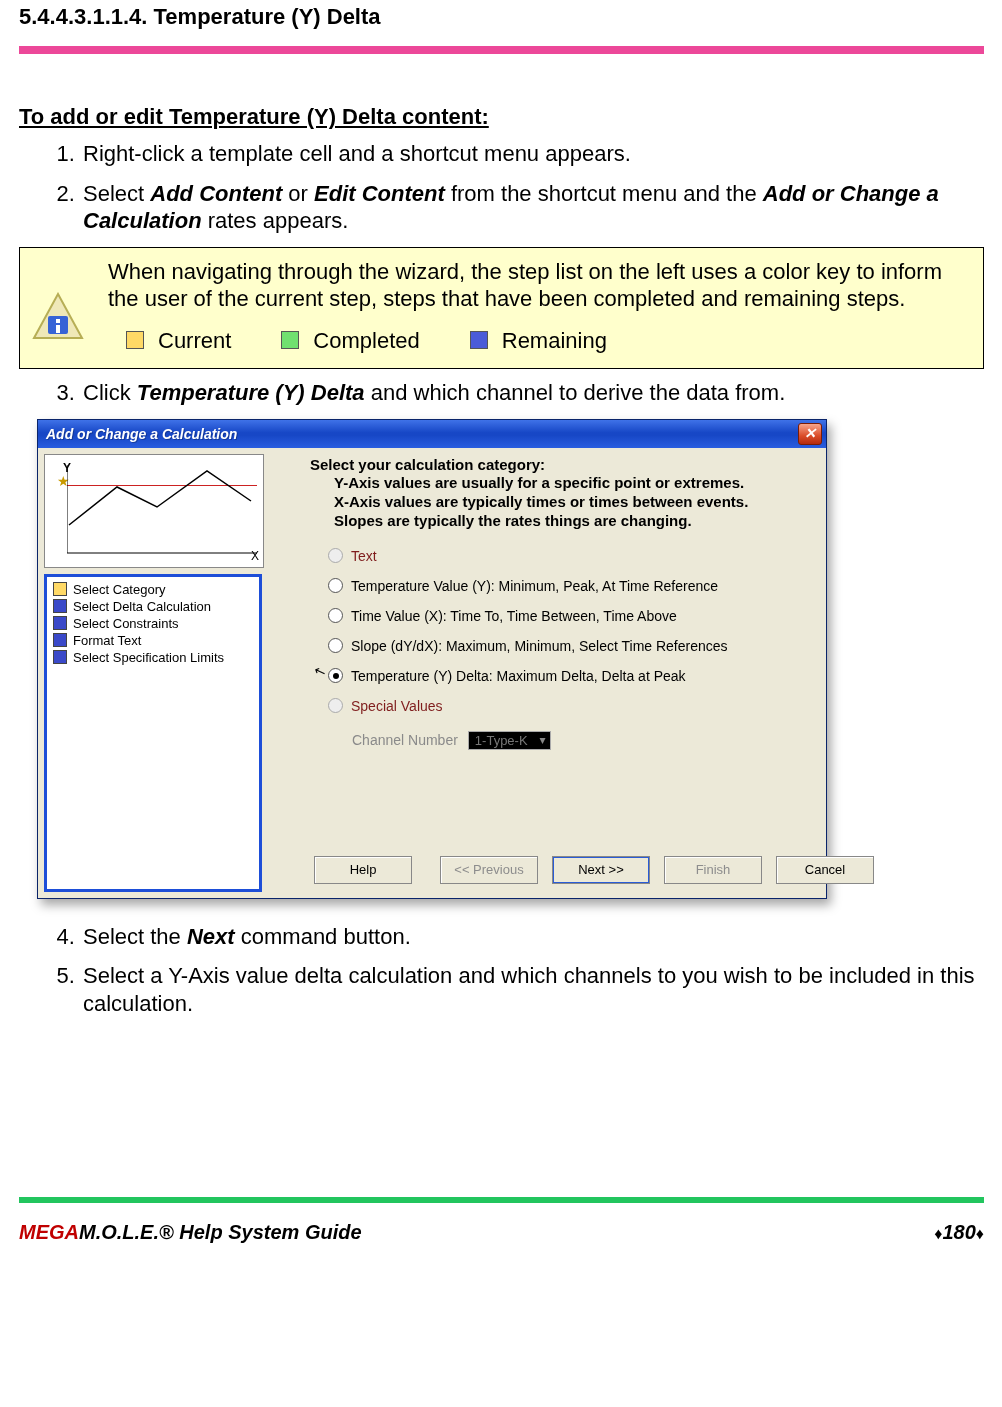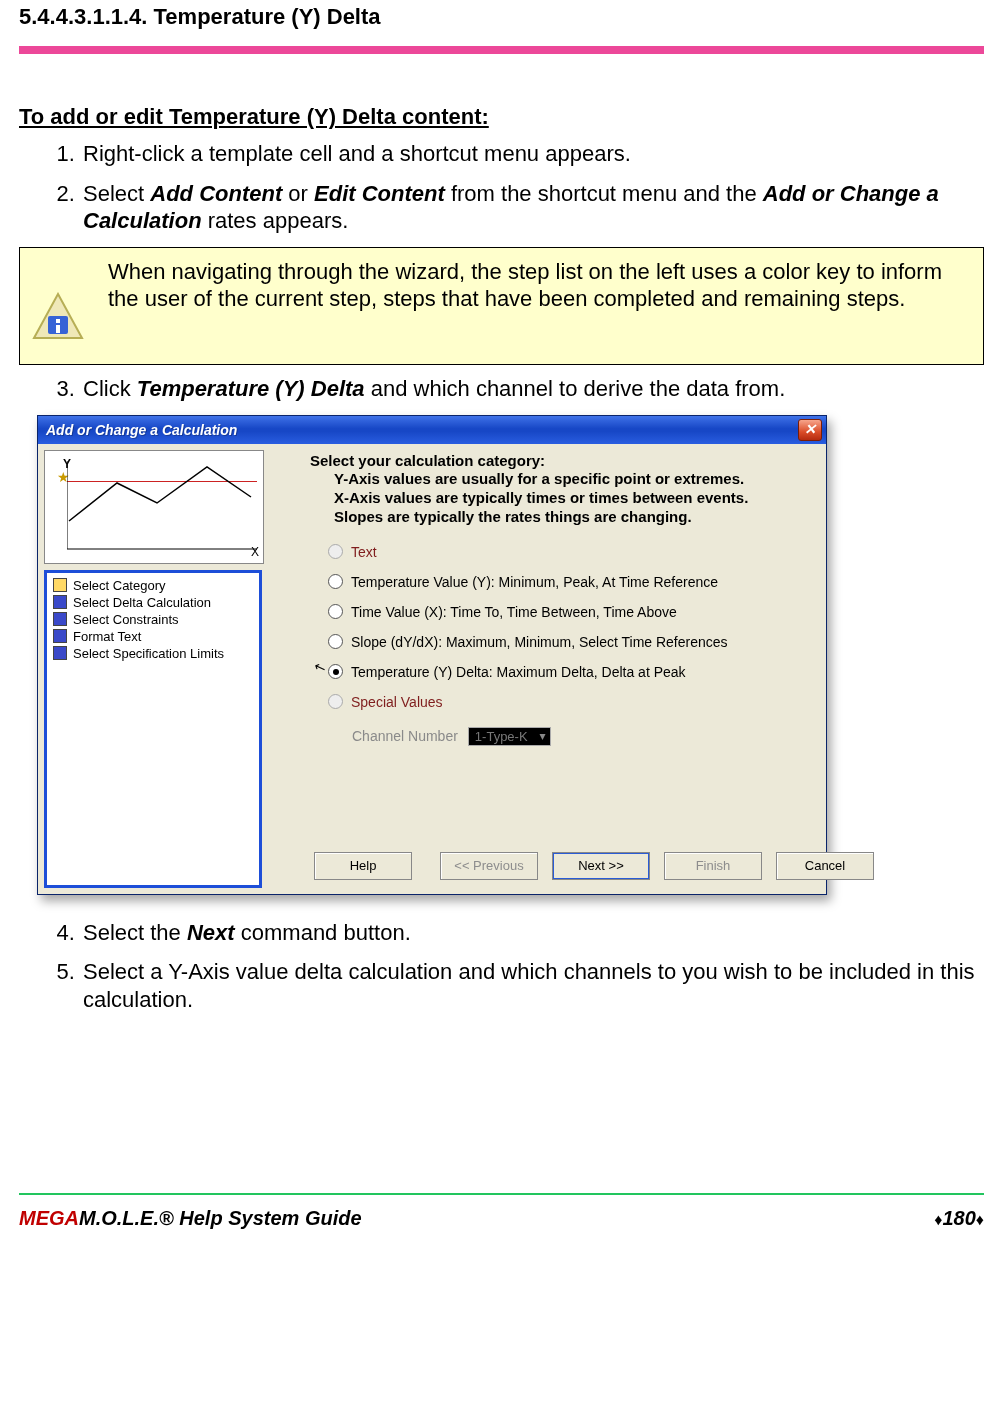--- a/index.html
+++ b/index.html
@@ -201,28 +201,28 @@
     border: 1px solid #888;
     font-size: 13px;
     display:flex; align-items:center; justify-content:center;
     box-shadow: 1px 1px 0 #fff inset;
   }
   .dlg-btn.disabled { color:#8d8d8d; }
   .dlg-btn.default { box-shadow: 0 0 0 1px #2a5cd6 inset, 1px 1px 0 #fff inset; }
 
   .footer-bar {
     margin-top: 180px;
-    border-top: 2px solid #22c55e;
+    border-top: 6px solid #22c55e;
     display:flex;
     justify-content: space-between;
     align-items:center;
     font-size: 20px;
     font-style: italic;
     font-weight: bold;
-    padding-top: 12px;
+    padding-top: 18px;
   }
   .footer-bar .pg {
     font-style: italic; font-weight: bold;
   }
   .diamond { font-style: normal; font-weight: normal; font-size:16px; }
   .mega-colored .m { color:#c00000; font-style:italic;}
 </style>
 </head>
 <body>
 
@@ -246,20 +246,28 @@
     <div class="info-icon-holder">
       <svg width="52" height="52" viewBox="0 0 52 52">
         <polygon points="26,2 50,46 2,46" fill="#EFE8B8" stroke="#B7AE55" stroke-width="2"></polygon>
         <rect x="16" y="24" width="20" height="18" rx="2" fill="#3763D6"></rect>
         <rect x="24" y="27" width="4" height="4" fill="#fff"></rect>
         <rect x="24" y="33" width="4" height="8" fill="#fff"></rect>
       </svg>
     </div>
     <div class="info-text">
       <div>When navigating through the wizard, the step list on the left uses a color key to inform the user of the current step, steps that have been completed and remaining steps.</div>
+      <div class="legend-row">
+        <span class="legend-chip chip-yellow"></span>
+        <span class="legend-label">Current</span>
+        <span class="legend-chip chip-green"></span>
+        <span class="legend-label">Completed</span>
+        <span class="legend-chip chip-blue"></span>
+        <span class="legend-label">Remaining</span>
+      </div>
     </div>
   </div>
 
   <ol class="steps" start="3">
     <li>
       <span>Click </span><span class="bi">Temperature (Y) Delta</span><span> and which channel to derive the data from.</span>
     </li>
   </ol>
 
   <div class="dialog-wrap">

